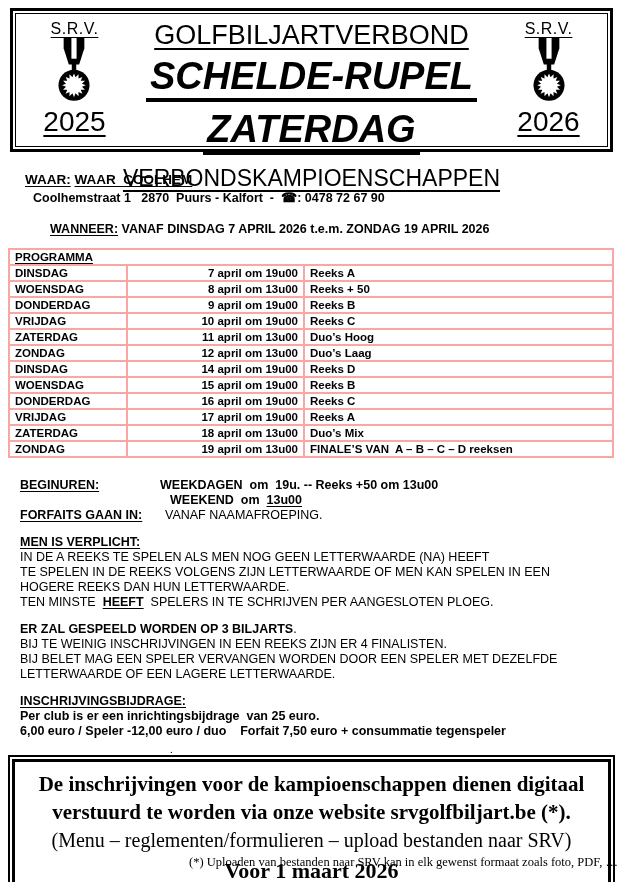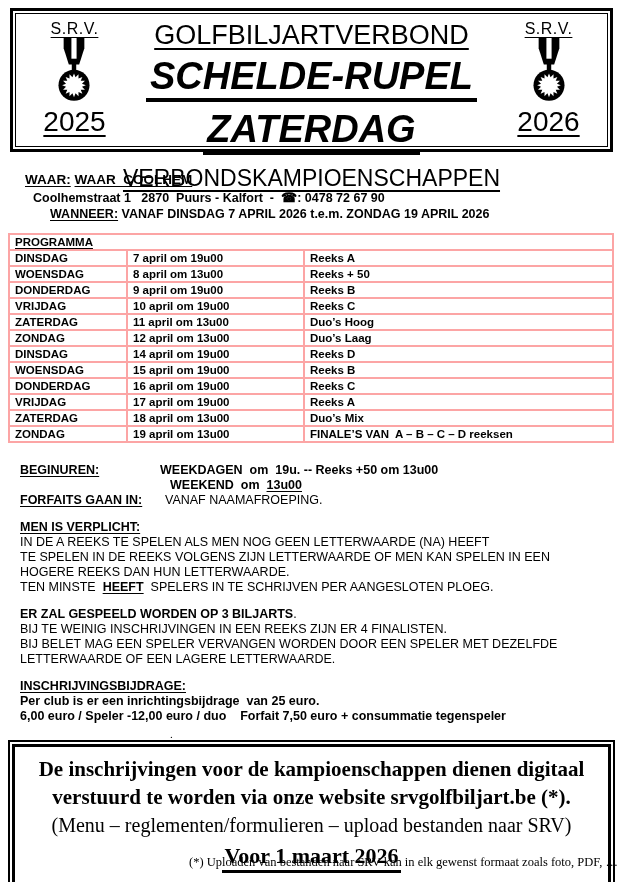--- a/index.html
+++ b/index.html
@@ -22,29 +22,29 @@
   .main-title { font-size:27px; text-decoration:underline; text-underline-offset:4px; text-decoration-thickness:2px; }
   .region { font-size:38px; font-weight:bold; font-style:italic; border-bottom:4px solid #000; padding:6px 4px 1px 4px; line-height:1.05; }
   .region.second { margin-top:2px; }
   .event-title { font-size:23px; text-decoration:underline; text-underline-offset:4px; text-decoration-thickness:2px; margin-top:10px; }
 
   
   .info { margin:20px 0 0 25px; font-weight:bold; }
   .info-line1 { font-size:13.5px; }
   .lbl-underline { text-decoration:underline; text-underline-offset:2px; }
   .info-line2 { font-size:12.5px; margin:3px 0 0 8px; }
-  .info-line3 { font-size:12.5px; margin:2px 0 0 25px; }
+  .info-line3 { font-size:12.5px; margin:17px 0 0 25px; }
   .phone-glyph { font-size:13px; }
 
   
   table.prog { border-collapse:collapse; margin:12px 8px 0 8px; width:606px; }
   table.prog th, table.prog td { border:2px solid #fca5a5; font-size:11.5px; font-weight:bold; padding:1px 5px; line-height:12px; }
   th.prog-title { text-align:left; font-size:13px; padding:2px 5px 10px 5px; text-decoration:underline; text-underline-offset:2px; }
   td.c-day { width:118px; }
-  td.c-date { width:177px; text-align:left; padding-right:10px; }
+  td.c-date { width:177px; text-align:right; padding-right:10px; }
   td.c-event { padding-left:14px; }
 
   
   .times { margin:20px 0 0 20px; font-size:12.5px; line-height:15px; }
   .t-label { font-weight:bold; text-decoration:underline; text-underline-offset:2px; display:inline-block; }
   .t-label.w140 { width:140px; }
   .t-label.w78 { width:78px; }
   .t-label.w145 { width:145px; }
   .t-bold { font-weight:bold; }
   .weekend-line { margin-left:150px; }

